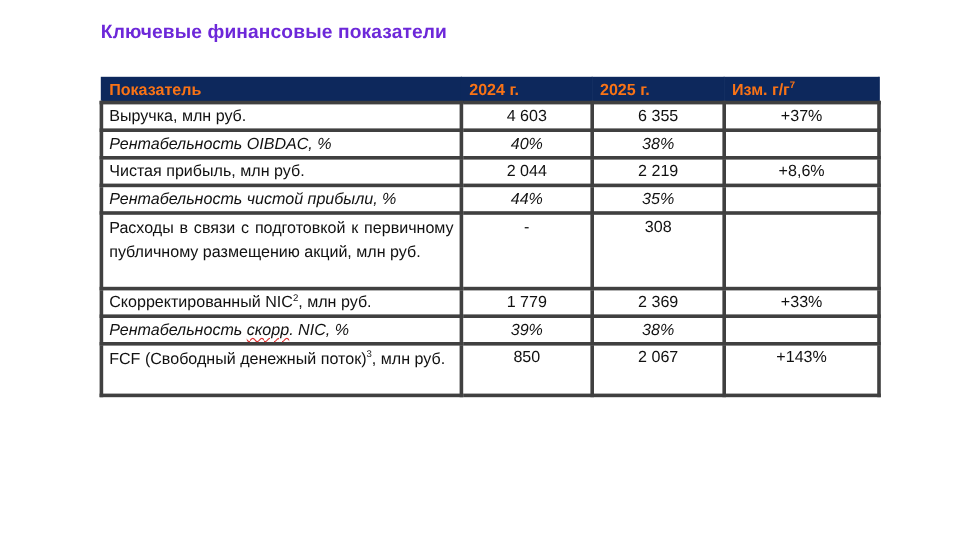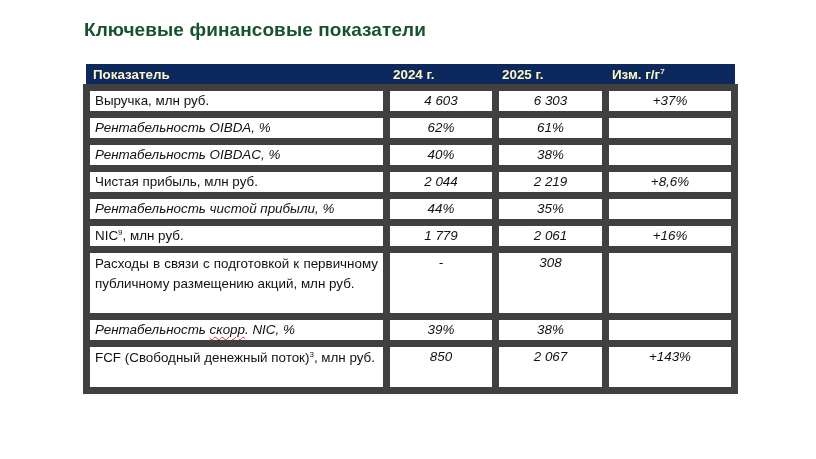--- a/index.html
+++ b/index.html
@@ -1,30 +1,30 @@
 <!DOCTYPE html>
 <html><head>
 <meta charset="utf-8">
 <style>
   html, body { margin:0; padding:0; background:#ffffff; }
   body { width:816px; height:459px; position:relative; overflow:hidden;
          font-family:"Liberation Sans", sans-serif; color:#111; }
-  .title { position:absolute; left:84px; top:19px; font-size:19px; font-weight:bold;
-           color:#14532d; letter-spacing:0.1px; }
+  .title { position:absolute; left:84px; top:19px; font-size:16px; font-weight:bold;
+           color:#6d28d9; letter-spacing:0.1px; }
   table { position:absolute; left:83px; top:64px; width:648px; border-collapse:collapse;
           table-layout:fixed; font-size:13.4px; }
   col.c1 { width:300px; } col.c2 { width:109px; } col.c3 { width:110px; } col.c4 { width:129px; }
-  thead th { background:#0d285c; color:#fef9c3; font-weight:bold; height:20px; padding:0 6px;
+  thead th { background:#0d285c; color:#f97316; font-weight:bold; height:20px; padding:0 6px;
              border-left:1px solid #0d285c; border-right:1px solid #0d285c; font-size:13.4px; }
   thead th.first { text-align:left; }
   thead th.num { text-align:left; }
-  tbody td { border:7px solid #404040; padding:1px 5px; height:18px; line-height:18px;
+  tbody td { border:3px solid #404040; padding:1px 5px; height:18px; line-height:18px;
              vertical-align:top;margin-top:48px; }
   tbody td.label { text-align:left; }
-  tbody td.num { text-align:center;font-style:italic; }
+  tbody td.num { text-align:center; }
   tbody tr.italic td { font-style:italic; }
   tbody td.multi { text-align:justify; text-align-last:left; line-height:20px; }
   sup { font-size:8px; line-height:0; vertical-align:super; }
   .squiggle { text-decoration:underline wavy #d33; text-decoration-thickness:1px; text-underline-offset:2px; }
   tbody tr.tall td { height:58px; }
   tbody tr.tall2 td { height:38px; }
 </style>
 </head>
 <body>
 
@@ -42,58 +42,52 @@
       <th class="first">Показатель</th>
       <th class="num">2024 г.</th>
       <th class="num">2025 г.</th>
       <th class="num"><span>Изм. г/г</span><sup>7</sup></th>
     </tr>
   </thead>
   <tbody>
     <tr>
       <td class="label"><span>Выручка, млн руб.</span></td>
       <td class="num">4 603</td>
-      <td class="num">6 303</td>
+      <td class="num">6 355</td>
       <td class="num">+37%</td>
-    </tr>
-    <tr class="italic">
-      <td class="label">Рентабельность OIBDA, %</td>
-      <td class="num">62%</td>
-      <td class="num">61%</td>
-      <td class="num"></td>
     </tr>
     <tr class="italic">
       <td class="label">Рентабельность OIBDAC, %</td>
       <td class="num">40%</td>
       <td class="num">38%</td>
       <td class="num"></td>
     </tr>
     <tr>
       <td class="label">Чистая прибыль, млн руб.</td>
       <td class="num">2 044</td>
       <td class="num">2 219</td>
       <td class="num">+8,6%</td>
     </tr>
     <tr class="italic">
       <td class="label">Рентабельность чистой прибыли, %</td>
       <td class="num">44%</td>
       <td class="num">35%</td>
       <td class="num"></td>
     </tr>
-    <tr>
-      <td class="label"><span>NIC</span><sup>9</sup><span>, млн руб.</span></td>
-      <td class="num">1 779</td>
-      <td class="num">2 061</td>
-      <td class="num">+16%</td>
-    </tr>
     <tr class="tall">
       <td class="label multi">Расходы в связи с подготовкой к первичному публичному размещению акций, млн руб.</td>
       <td class="num">-</td>
       <td class="num">308</td>
       <td class="num"></td>
+    </tr>
+    <tr>
+      <td class="label"><span>Скорректированный NIC</span><sup>2</sup><span>, млн руб.</span></td>
+      <td class="num">1 779</td>
+      <td class="num">2 369</td>
+      <td class="num">+33%</td>
     </tr>
     <tr class="italic">
       <td class="label"><span>Рентабельность </span><span class="squiggle">скорр</span><span>. NIC, %</span></td>
       <td class="num">39%</td>
       <td class="num">38%</td>
       <td class="num"></td>
     </tr>
     <tr class="tall2">
       <td class="label multi"><span>FCF (Свободный денежный поток)</span><sup>3</sup><span>, млн руб.</span></td>
       <td class="num">850</td>

